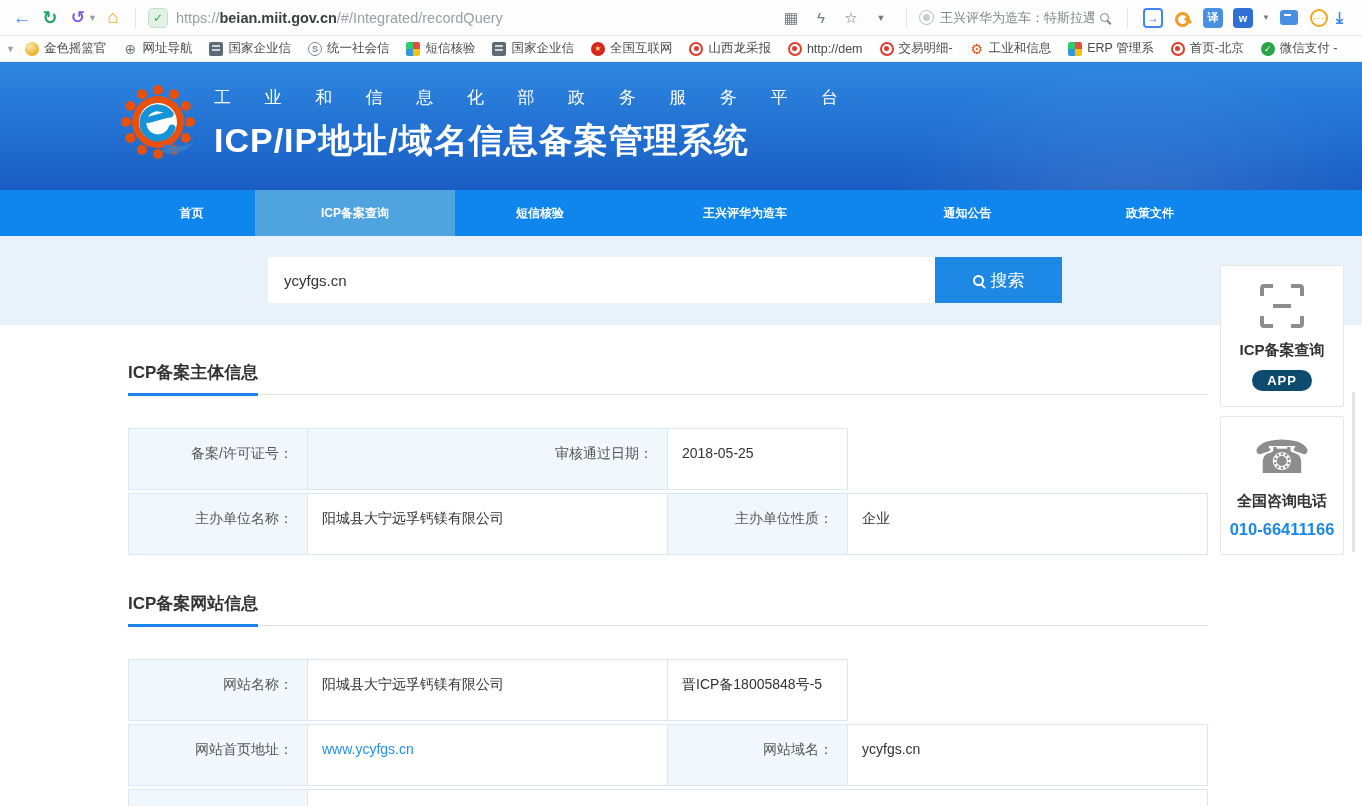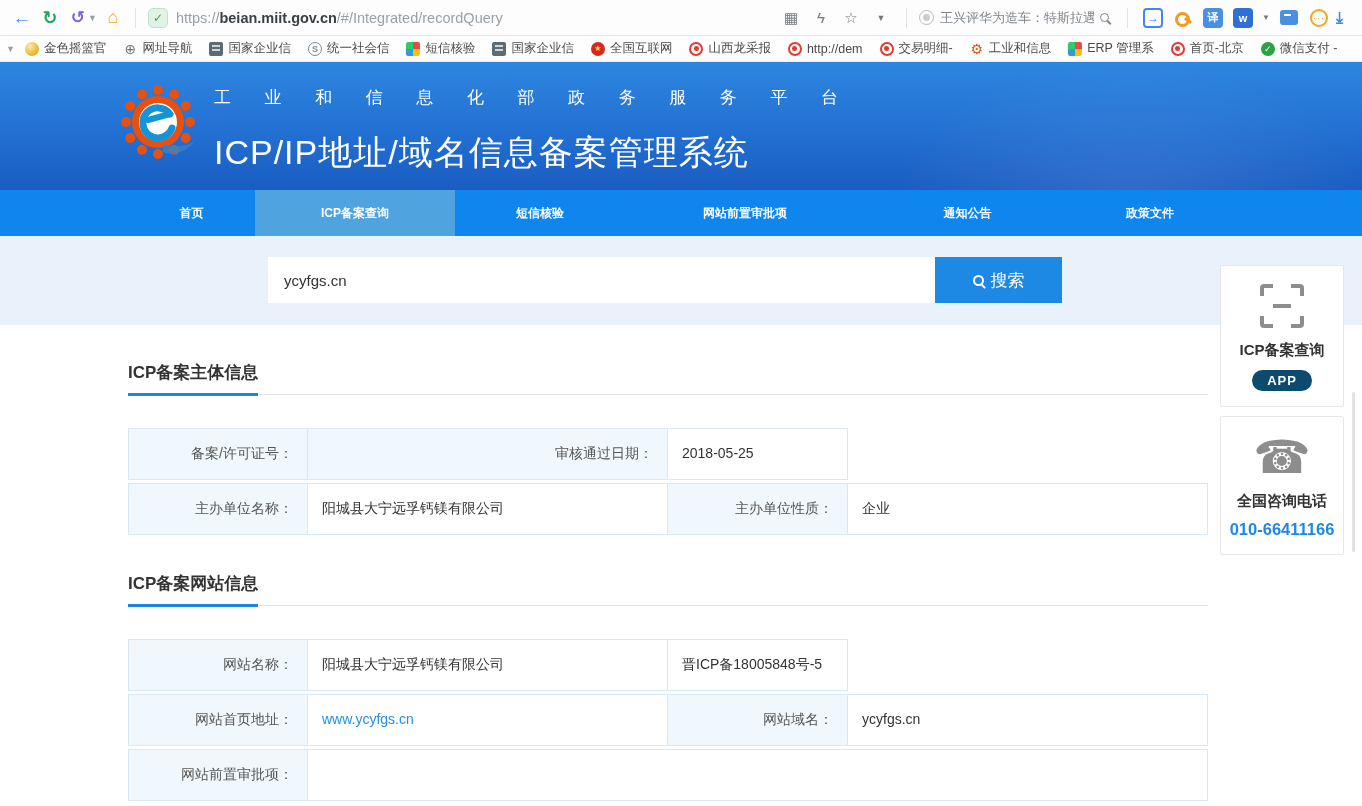--- a/index.html
+++ b/index.html
@@ -81,21 +81,21 @@
   .site-header { height:128px;
     background:linear-gradient(180deg,#2e86e0 0%, #2270d2 55%, #1a5cc2 100%);
     background-color:#2270d2; position:relative; overflow:hidden; }
   .site-header::after { content:''; position:absolute; right:-120px; top:-60px; width:700px; height:400px;
     background:radial-gradient(closest-side, rgba(255,255,255,0.10), rgba(255,255,255,0) 70%); }
   .brand { position:absolute; left:118px; top:14px; display:flex; }
   .logo { width:80px; height:80px; margin-top:8px; }
   .titles { margin-left:16px; color:#fff; }
   .platform-line { width:624px; font-size:17px; letter-spacing:0; text-align:justify; text-align-last:justify;
     margin-top:10px; }
-  .system-title { font-size:34px; font-weight:normal; margin-top:21px; letter-spacing:1px; white-space:nowrap; }
+  .system-title { font-size:34px; font-weight:bold; margin-top:9px; letter-spacing:1px; white-space:nowrap; }
 
   .site-nav { height:46px; background:#0e86ee; display:flex; padding-left:128px; }
   .nav-item { height:46px; line-height:46px; text-align:center; color:#fff; font-size:12px; font-weight:bold;
     cursor:pointer; }
   .nav-item.active { background:#4fa3de; }
 
   .search-section { height:89px; background:#e9f2fa; position:relative; }
   .search-input { position:absolute; left:268px; top:21px; width:667px; height:46px; background:#fff;
     border:none; outline:none; padding:0 16px; font-size:15px; color:#333;
     font-family:"Liberation Sans","DejaVu Sans",sans-serif; }
@@ -107,21 +107,21 @@
     transform:rotate(-45deg); bottom:-5px; right:-2px; }
 
   .content { margin-left:128px; width:1080px; padding-top:36px; }
   .section { margin-bottom:2px; }
   .section-head { border-bottom:1px solid #e3e3e3; }
   .section-title { display:inline-block; font-size:17px; font-weight:bold; color:#333;
     padding-bottom:9px; border-bottom:3px solid #1c86e8; margin-bottom:-2px; }
   .tbl { margin-top:33px; margin-bottom:37px; }
   .tbl-row { display:grid; grid-template-columns:180px 360px 180px 360px; margin-bottom:3px; }
   .tbl-row.full { grid-template-columns:180px 900px; }
-  .cell { height:52px; line-height:49px; border:1px solid #d8e8f6; font-size:14px; overflow:hidden; white-space:nowrap; }
+  .cell { height:62px; line-height:49px; border:1px solid #d8e8f6; font-size:14px; overflow:hidden; white-space:nowrap; }
   .cell + .cell { border-left:none; }
   .cell.lbl { background:#f1f8fd; color:#555; text-align:right; padding-right:14px; }
   .cell.val { background:#fff; color:#333; padding-left:14px; }
   .cell.val a { color:#2490eb; text-decoration:none; }
 
   
   .float-side { position:absolute; right:18px; top:203px; width:124px; }
   .side-box { background:#fff; border:1px solid #e6e6e6; border-radius:2px; text-align:center;
     padding:17px 0 15px; margin-bottom:9px; }
   .side-box .box-title { font-size:15px; font-weight:bold; color:#333; margin-top:12px; }
@@ -274,21 +274,21 @@
         <div class="system-title">ICP/IP地址/域名信息备案管理系统</div>
       </div>
     </div>
   </div>
 
   <div class="site-nav">
 
   <div class="nav-item" style="width: 127px;">首页</div>
       <div class="nav-item active" style="width: 200px;">ICP备案查询</div>
       <div class="nav-item" style="width: 170px;">短信核验</div>
-      <div class="nav-item" style="width: 240px;">网站前置审批项</div>
+      <div class="nav-item" style="width: 240px;">王兴评华为造车</div>
       <div class="nav-item" style="width: 205px;">通知公告</div>
       <div class="nav-item" style="width: 160px;">政策文件</div>
     </div>
 
   <div class="search-section">
     <input class="search-input" value="ycyfgs.cn" style="">
     <button class="search-btn">
       <span class="mag2"></span>
       <span>搜索</span>
     </button>

